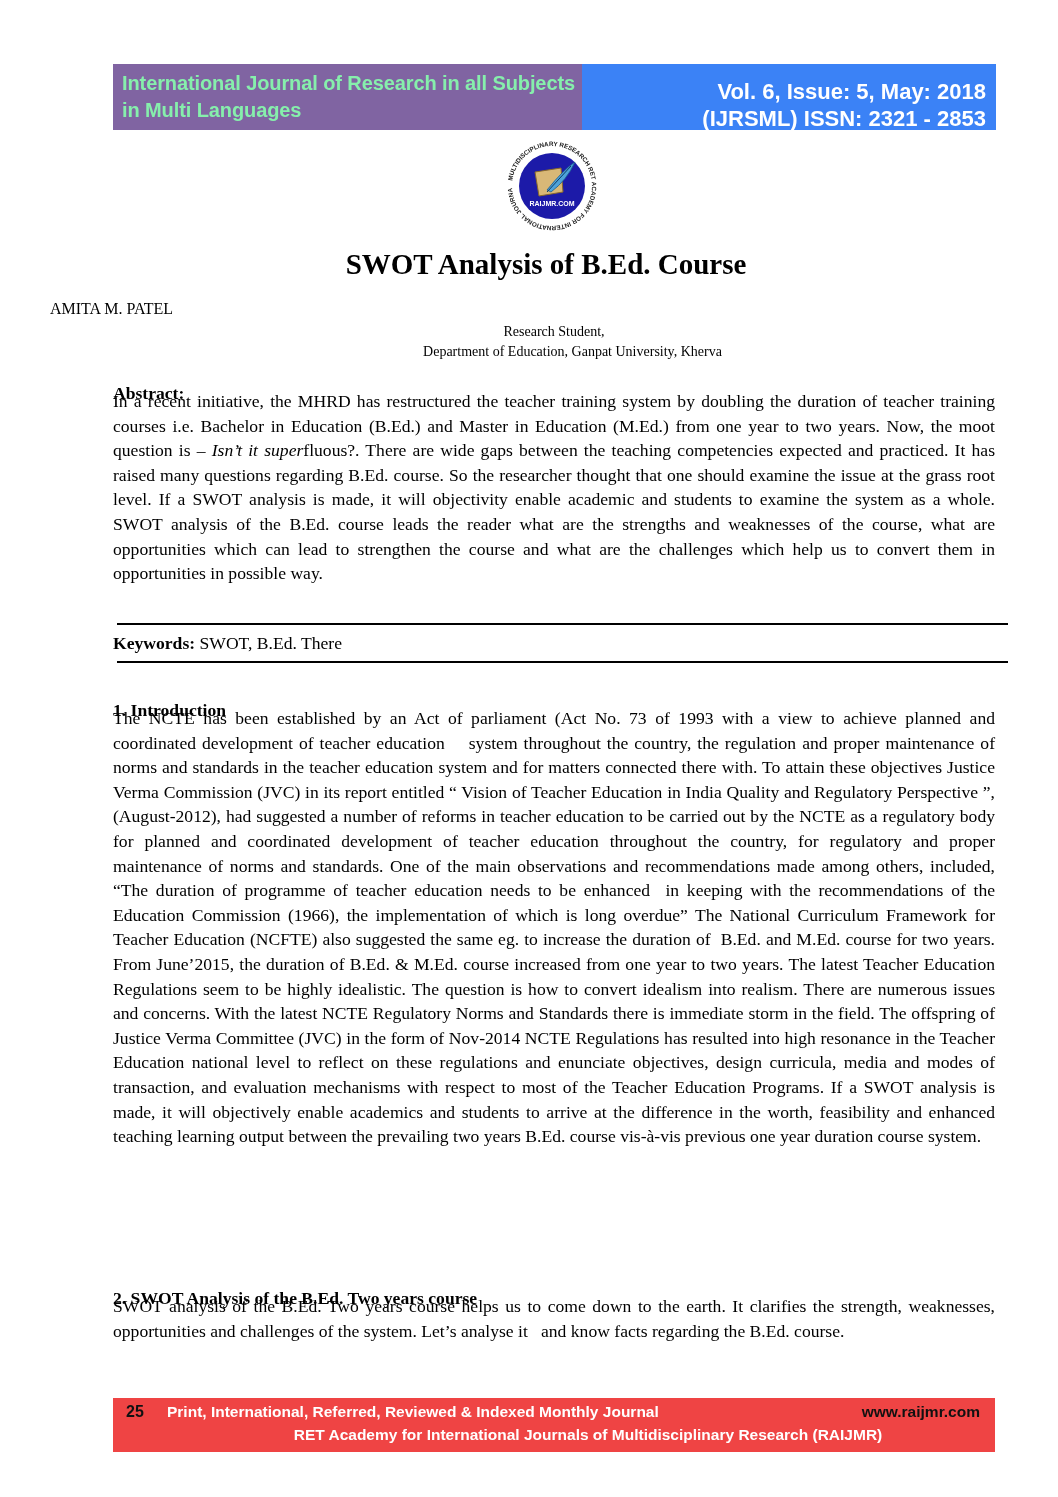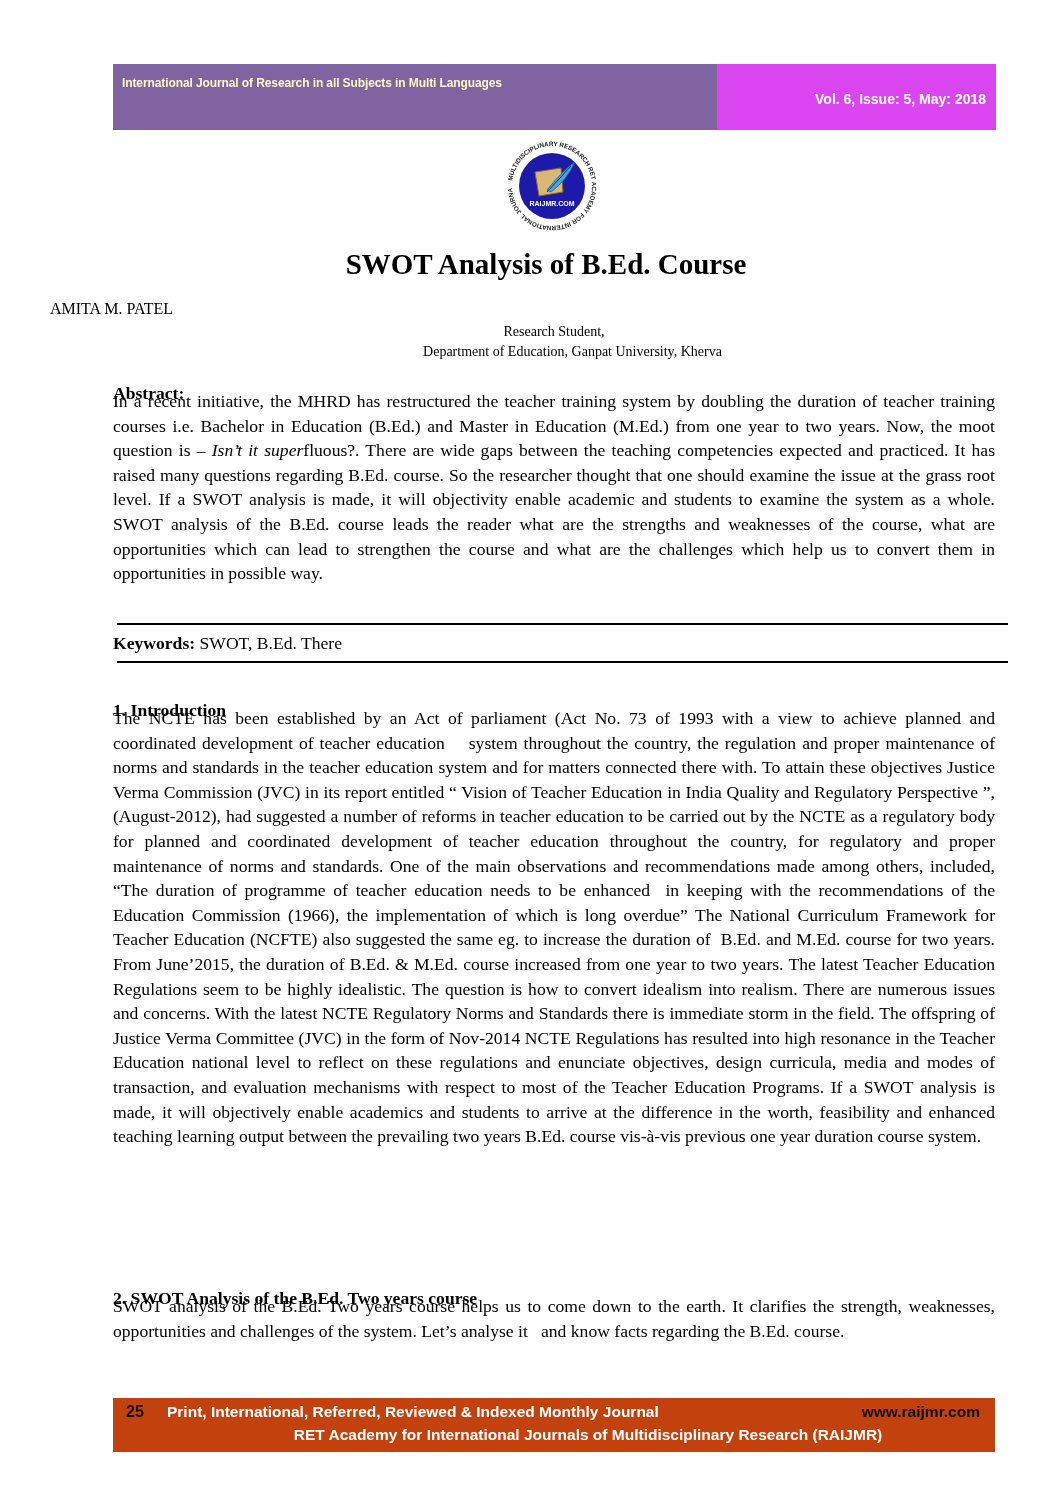--- a/index.html
+++ b/index.html
@@ -1,20 +1,20 @@
 <!DOCTYPE html>
 <html><head>
 <meta charset="utf-8">
 <style>
   html, body { margin: 0; padding: 0; background: #ffffff; }
   body { width: 1058px; height: 1497px; position: relative; overflow: hidden; font-family: "Liberation Serif", serif; color: #000; }
 
   .banner { position: absolute; left: 113px; top: 64px; width: 883px; height: 66px; display: flex; }
-  .banner-left { background: #8064a2; width: 604px; height: 100%; color: #fef9c3; font-family: "Liberation Sans", sans-serif; font-weight: bold; font-size: 12px; padding: 6px 0 0 9px; box-sizing: border-box; line-height: 27px; letter-spacing: -0.1px; }
-  .banner-right { background: #d946ef; flex: 1; height: 100%; color: #fff; font-family: "Liberation Sans", sans-serif; font-weight: bold; font-size: 14px; text-align: right; padding: 22px 10px 0 0; box-sizing: border-box; line-height: 27px; }
+  .banner-left { background: #8064a2; width: 469px; height: 100%; color: #86efac; font-family: "Liberation Sans", sans-serif; font-weight: bold; font-size: 20px; padding: 6px 0 0 9px; box-sizing: border-box; line-height: 27px; letter-spacing: -0.1px; }
+  .banner-right { background: #3b82f6; flex: 1; height: 100%; color: #fff; font-family: "Liberation Sans", sans-serif; font-weight: bold; font-size: 22px; text-align: right; padding: 14px 10px 0 0; box-sizing: border-box; line-height: 27px; }
 
   .logo { position: absolute; left: 505px; top: 140px; width: 94px; height: 92px; }
 
   .title { position: absolute; left: 0; right: 0; top: 248px; text-align: center; font-size: 29px; font-weight: bold; padding-left: 34px; }
   .author { position: absolute; left: 0; right: 0; top: 300px; font-size: 16px; padding-left: 50px; }
   .affil1 { position: absolute; left: 0; right: 0; top: 324px; text-align: center; font-size: 14px; padding-left: 50px; }
   .affil2 { position: absolute; left: 0; right: 0; top: 344px; text-align: center; font-size: 14px; padding-left: 50px; margin-left: 37px; }
 
   .block { position: absolute; left: 113px; width: 882px; font-size: 17.6px; line-height: 24.6px; text-align: justify; }
   .heading { font-weight: bold; margin-top: 16px; }
@@ -22,37 +22,38 @@
   .abstract { top: 389px; }
   .rule { position: absolute; left: 117px; width: 891px; height: 2px; background: #000; }
   .rule1 { top: 623px; }
   .rule2 { top: 661px; }
   .keywords { top: 631px; }
   .intro-h { top: 682px; }
   .intro { top: 706px; }
   .sec2-h { top: 1270px; }
   .sec2 { top: 1294px; }
 
-  .footer { position: absolute; left: 113px; top: 1398px; width: 882px; height: 54px; background: #c2410c; font-family: "Liberation Sans", sans-serif; font-weight: bold; font-size: 15.5px; color: #fff; }
+  .footer { position: absolute; left: 113px; top: 1398px; width: 882px; height: 54px; background: #ef4444; font-family: "Liberation Sans", sans-serif; font-weight: bold; font-size: 15.5px; color: #fff; }
   .footer-row1 { position: absolute; left: 0; right: 0; top: 5px; height: 22px; }
   .page-num { position: absolute; left: 13px; color: #111; font-size: 16px; }
   .footer-desc { position: absolute; left: 54px; }
   .footer-url { position: absolute; right: 15px; color: #111; }
   .footer-row2 { position: absolute; left: 0; right: 0; top: 28px; text-align: center; padding-left: 40px; margin-left: 28px; }
   em { font-style: italic; }
 </style>
 </head>
 <body>
 
 <div class="banner">
   <div class="banner-left">
     <div>International Journal of Research in all Subjects in Multi Languages</div>
   </div>
   <div class="banner-right">
     <div>Vol. 6, Issue: 5, May: 2018</div>
+    <div>(IJRSML)  ISSN: 2321 - 2853</div>
   </div>
 </div>
 
 <div class="logo">
   <svg width="94" height="92" viewBox="0 0 94 92">
     <defs>
       <path id="ringpath" d="M 47 46 m -40 0 a 40 40 0 1 1 80 0 a 40 40 0 1 1 -80 0"></path>
     </defs>
     <circle cx="47" cy="46" r="45" fill="#fff"></circle>
     <circle cx="47" cy="46" r="33" fill="#1c1aa8"></circle>

